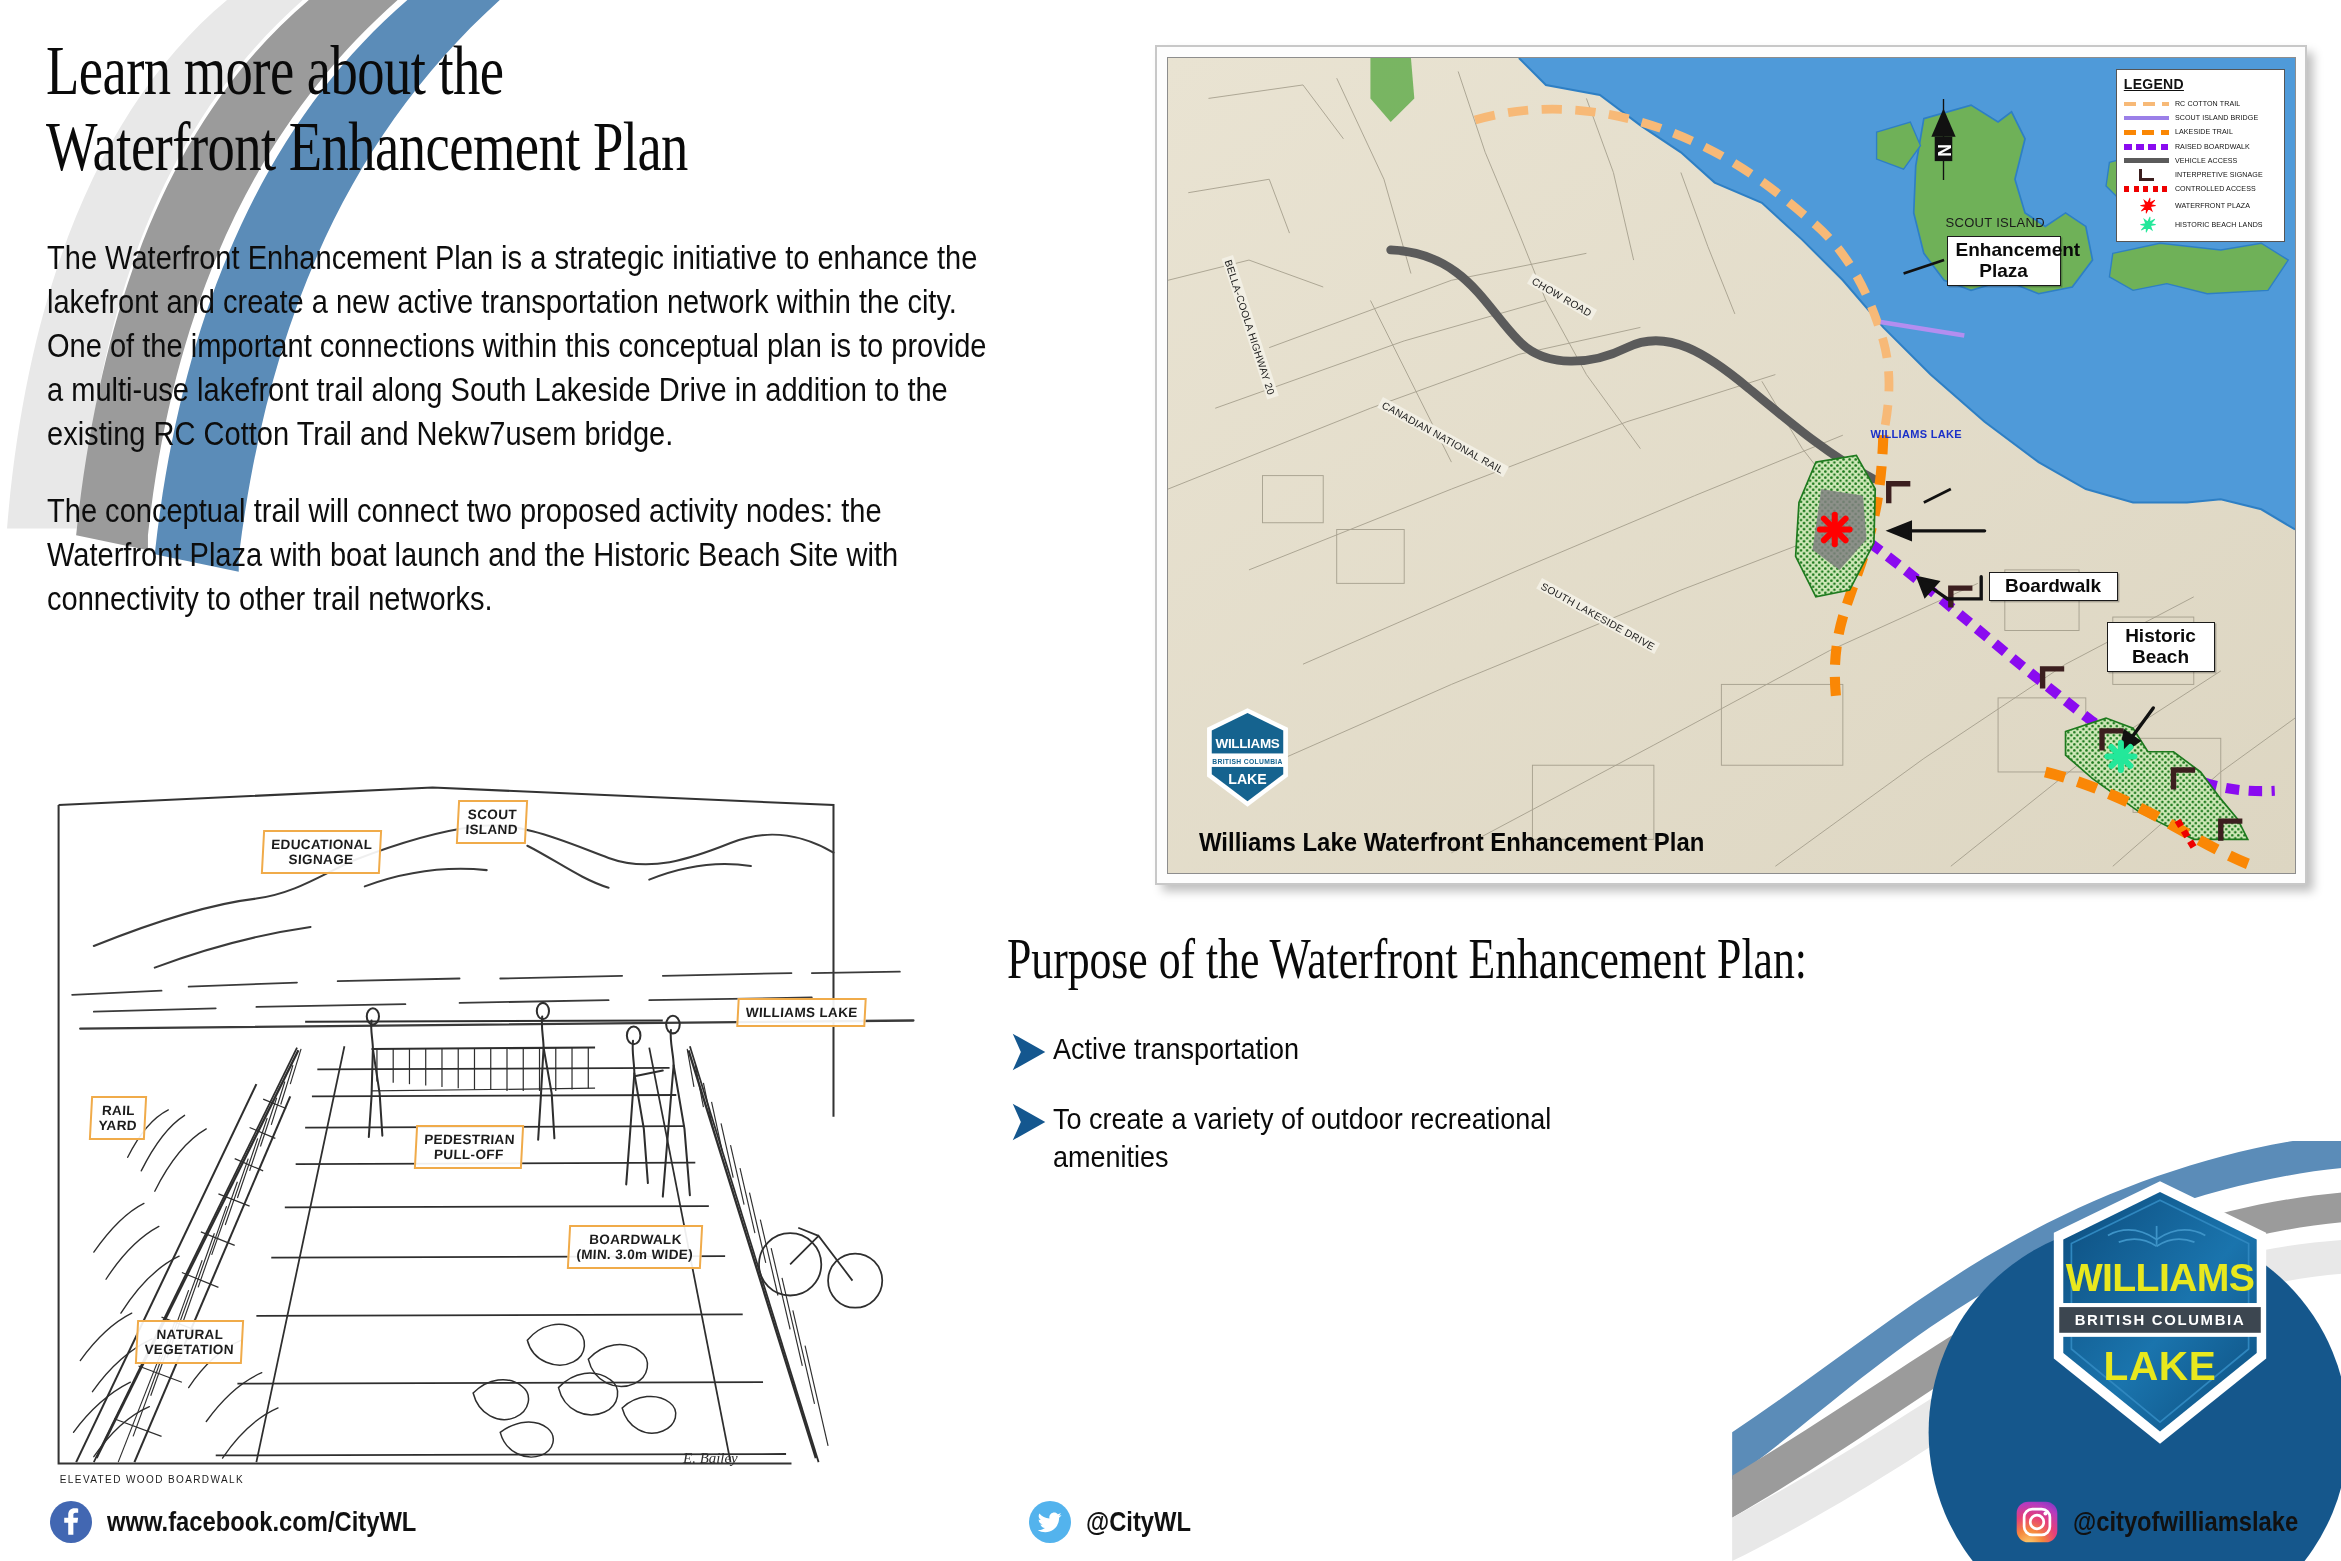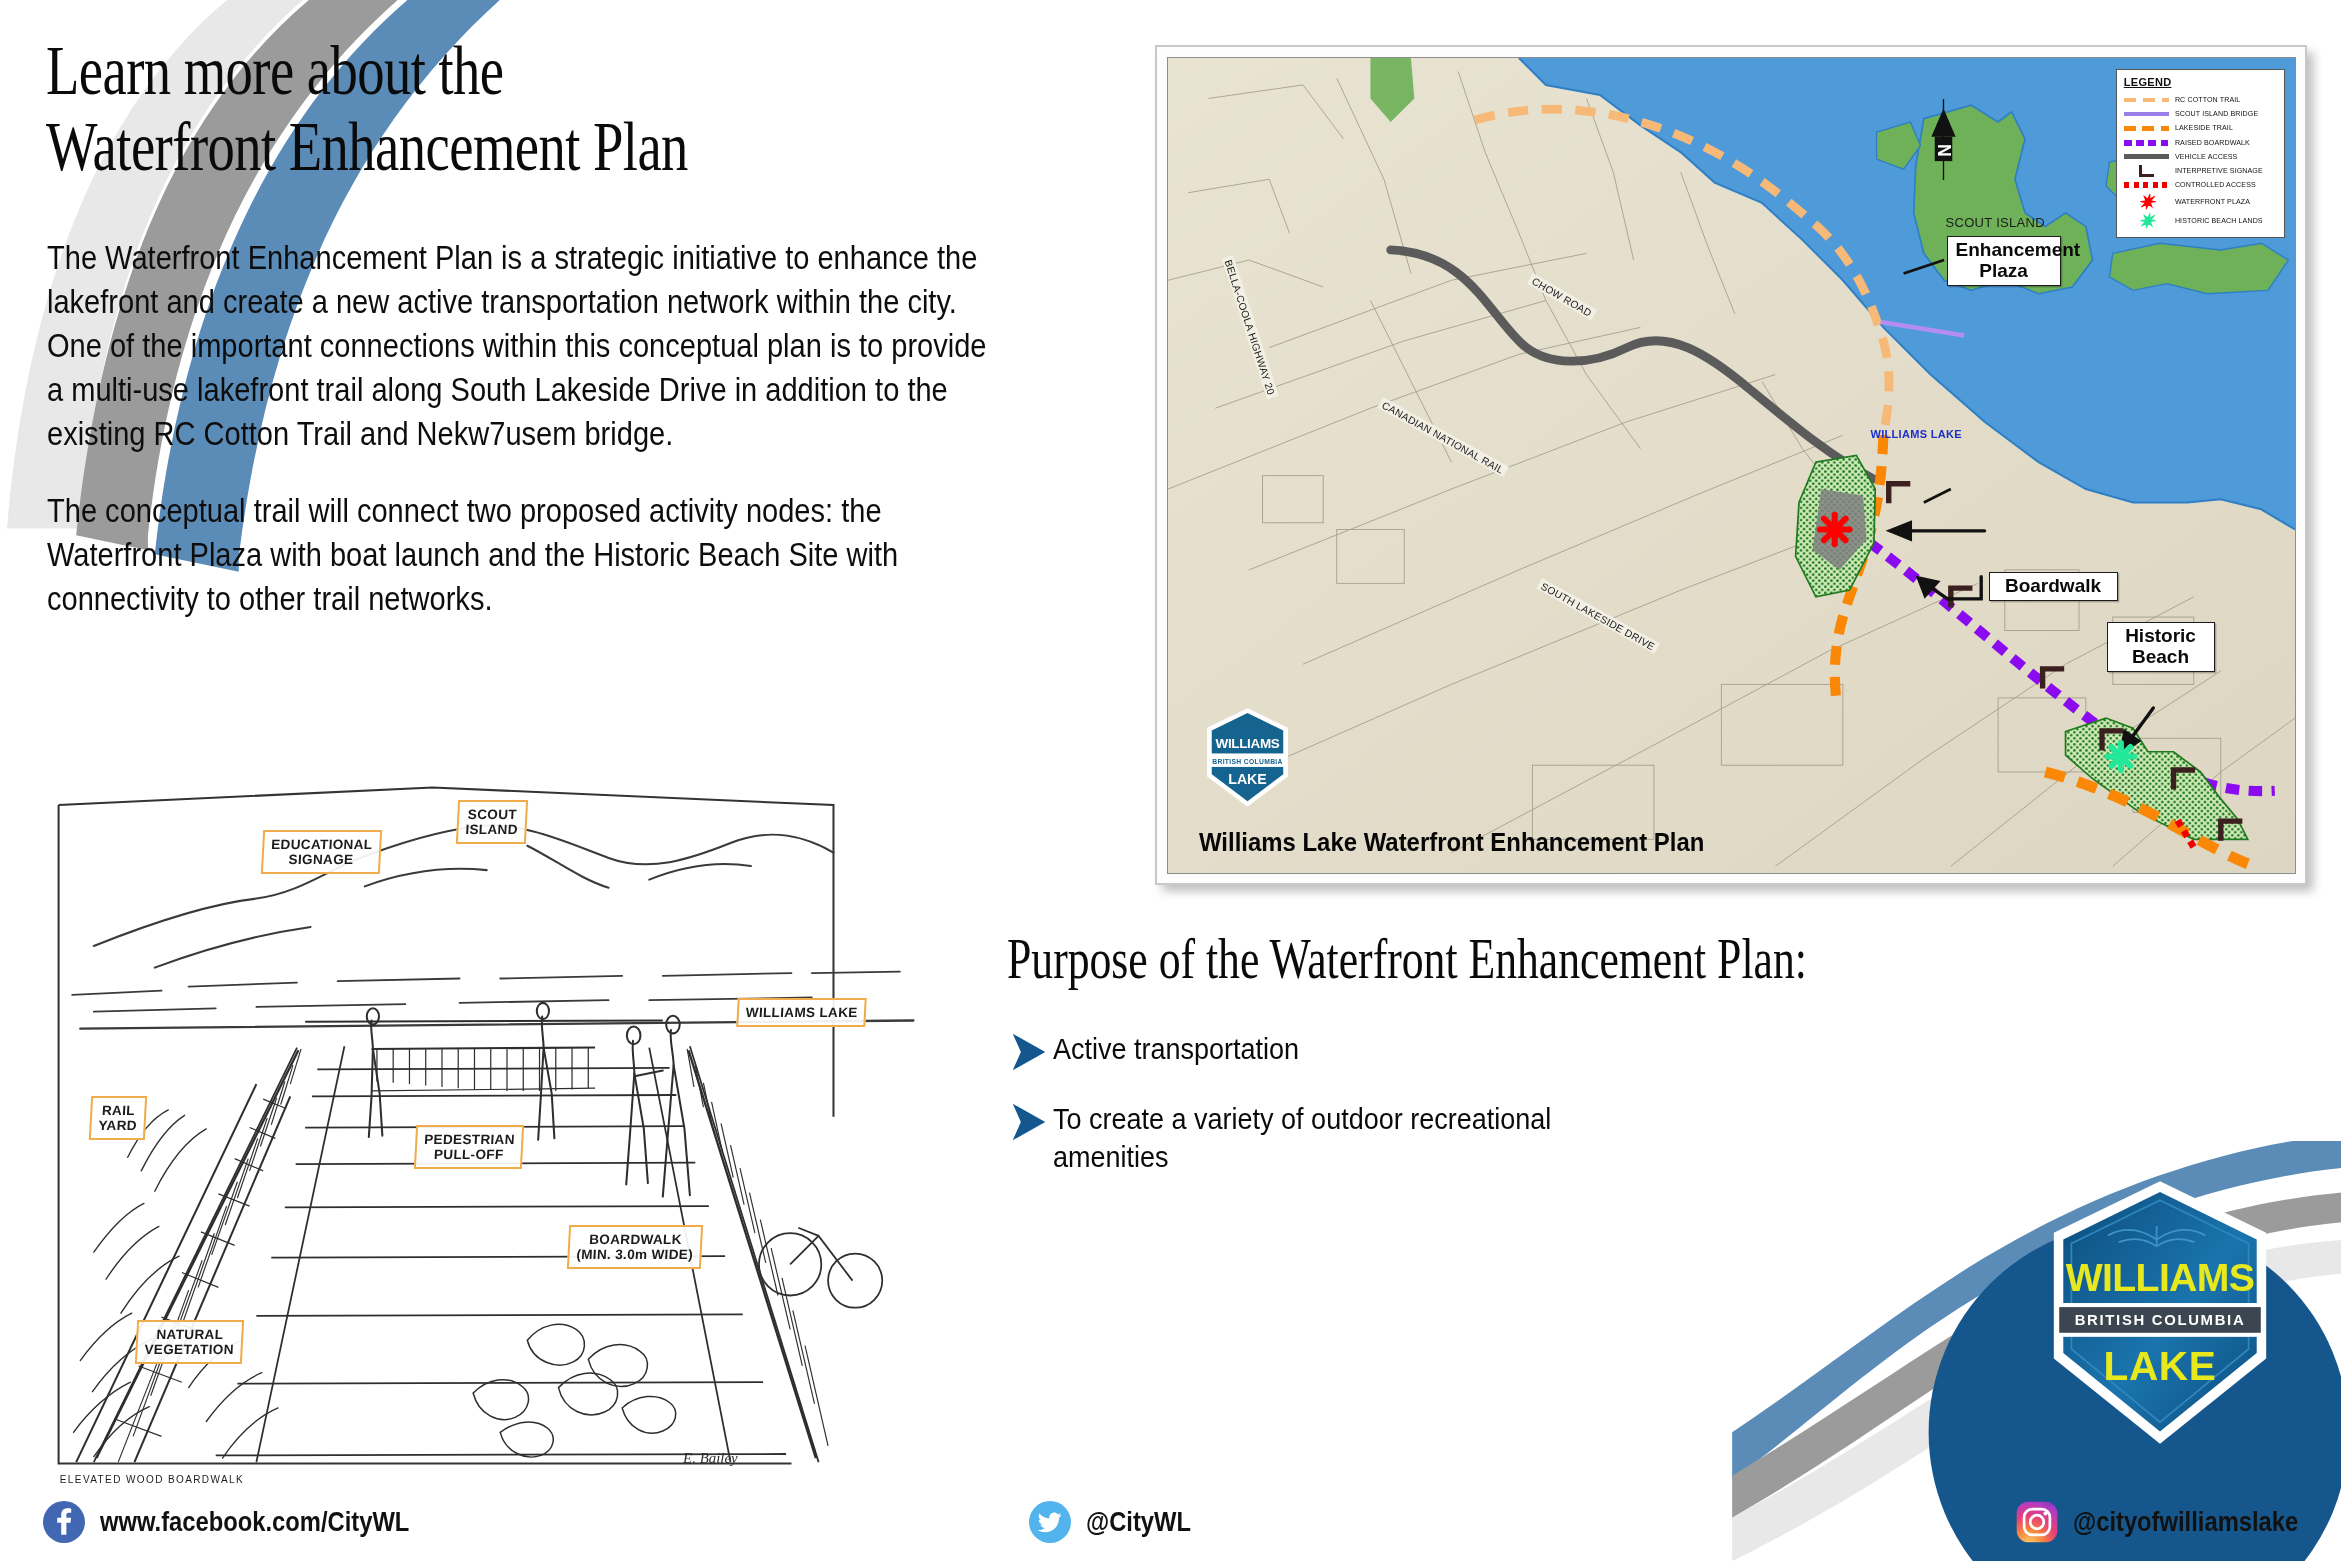--- a/index.html
+++ b/index.html
@@ -68,21 +68,21 @@
   .legend {
     position: absolute;
     right: 9.5px; top: 11px;
     width: 169px;
     background: #fff;
     border: 1px solid #555;
     padding: 6.1px 6.8px 6.8px 6.8px;
     z-index: 9;
   }
   .legend-title {
-    font-size: 11px; font-weight: 700; color:#111;
+    font-size: 14px; font-weight: 700; color:#111;
     text-decoration: underline; letter-spacing:0.3px; margin-bottom: 5.4px;
   }
   .legend-row { display:flex; align-items:center; gap:6.1px; height:14.2px; }
   .legend-row.tall { height: 19px; }
   .legend-swatch { width: 45px; flex: 0 0 45px; height: 9.5px; position: relative; display:flex; align-items:center; justify-content:center;}
   .legend-label { font-size: 7.1px; color:#111; letter-spacing:0.1px; white-space: nowrap; }
 
   .sw-dash-orange-lt { width:100%; height:4.1px; background: repeating-linear-gradient(to right, #f7b977 0 12.2px, transparent 12.2px 19px); }
   .sw-solid-purple   { width:100%; height:4.1px; background:#9b7fe8; }
   .sw-dash-orange    { width:100%; height:5.4px; background: repeating-linear-gradient(to right, #fa8705 0 11.5px, transparent 11.5px 18.3px); }
@@ -162,21 +162,21 @@
     white-space: pre-line;
   }
 
   
   .br-deco { position:absolute; right:0; bottom:0; width: 610px; height: 420px; z-index: 4; pointer-events:none;}
   .br-logo { position:absolute; right: 65px; bottom: 111px; z-index: 7; }
 
   
   .social { position:absolute; bottom: 16.3px; z-index: 8; display:flex; align-items:center; gap: 15px; }
   .social .stxt { font-size: 27px; font-weight: 700; color:#111; transform: scaleX(0.88); transform-origin:left center; white-space:nowrap;}
-  .fb { left: 43px; justify-content: flex-end; }
+  .fb { left: 50px; justify-content: flex-end; }
   .tw { left: 1029px; }
   .ig { left: 1980px; padding-left: 36px; }
 </style>
 </head>
 <body>
 
 <div class="swoosh-wrap">
   <svg width="2342" height="1561" viewBox="0 0 3456 2304" xmlns="http://www.w3.org/2000/svg">
     <path d="M 470,-20 C 250,160 150,430 120,760 L 120,780 L 10,780 C 40,410 160,130 360,-20 Z" fill="#e8e8e8"></path>
     <path d="M 610,-20 C 380,170 255,450 218,790 L 218,812 L 112,790 C 150,430 262,150 480,-20 Z" fill="#9b9b9b"></path>

